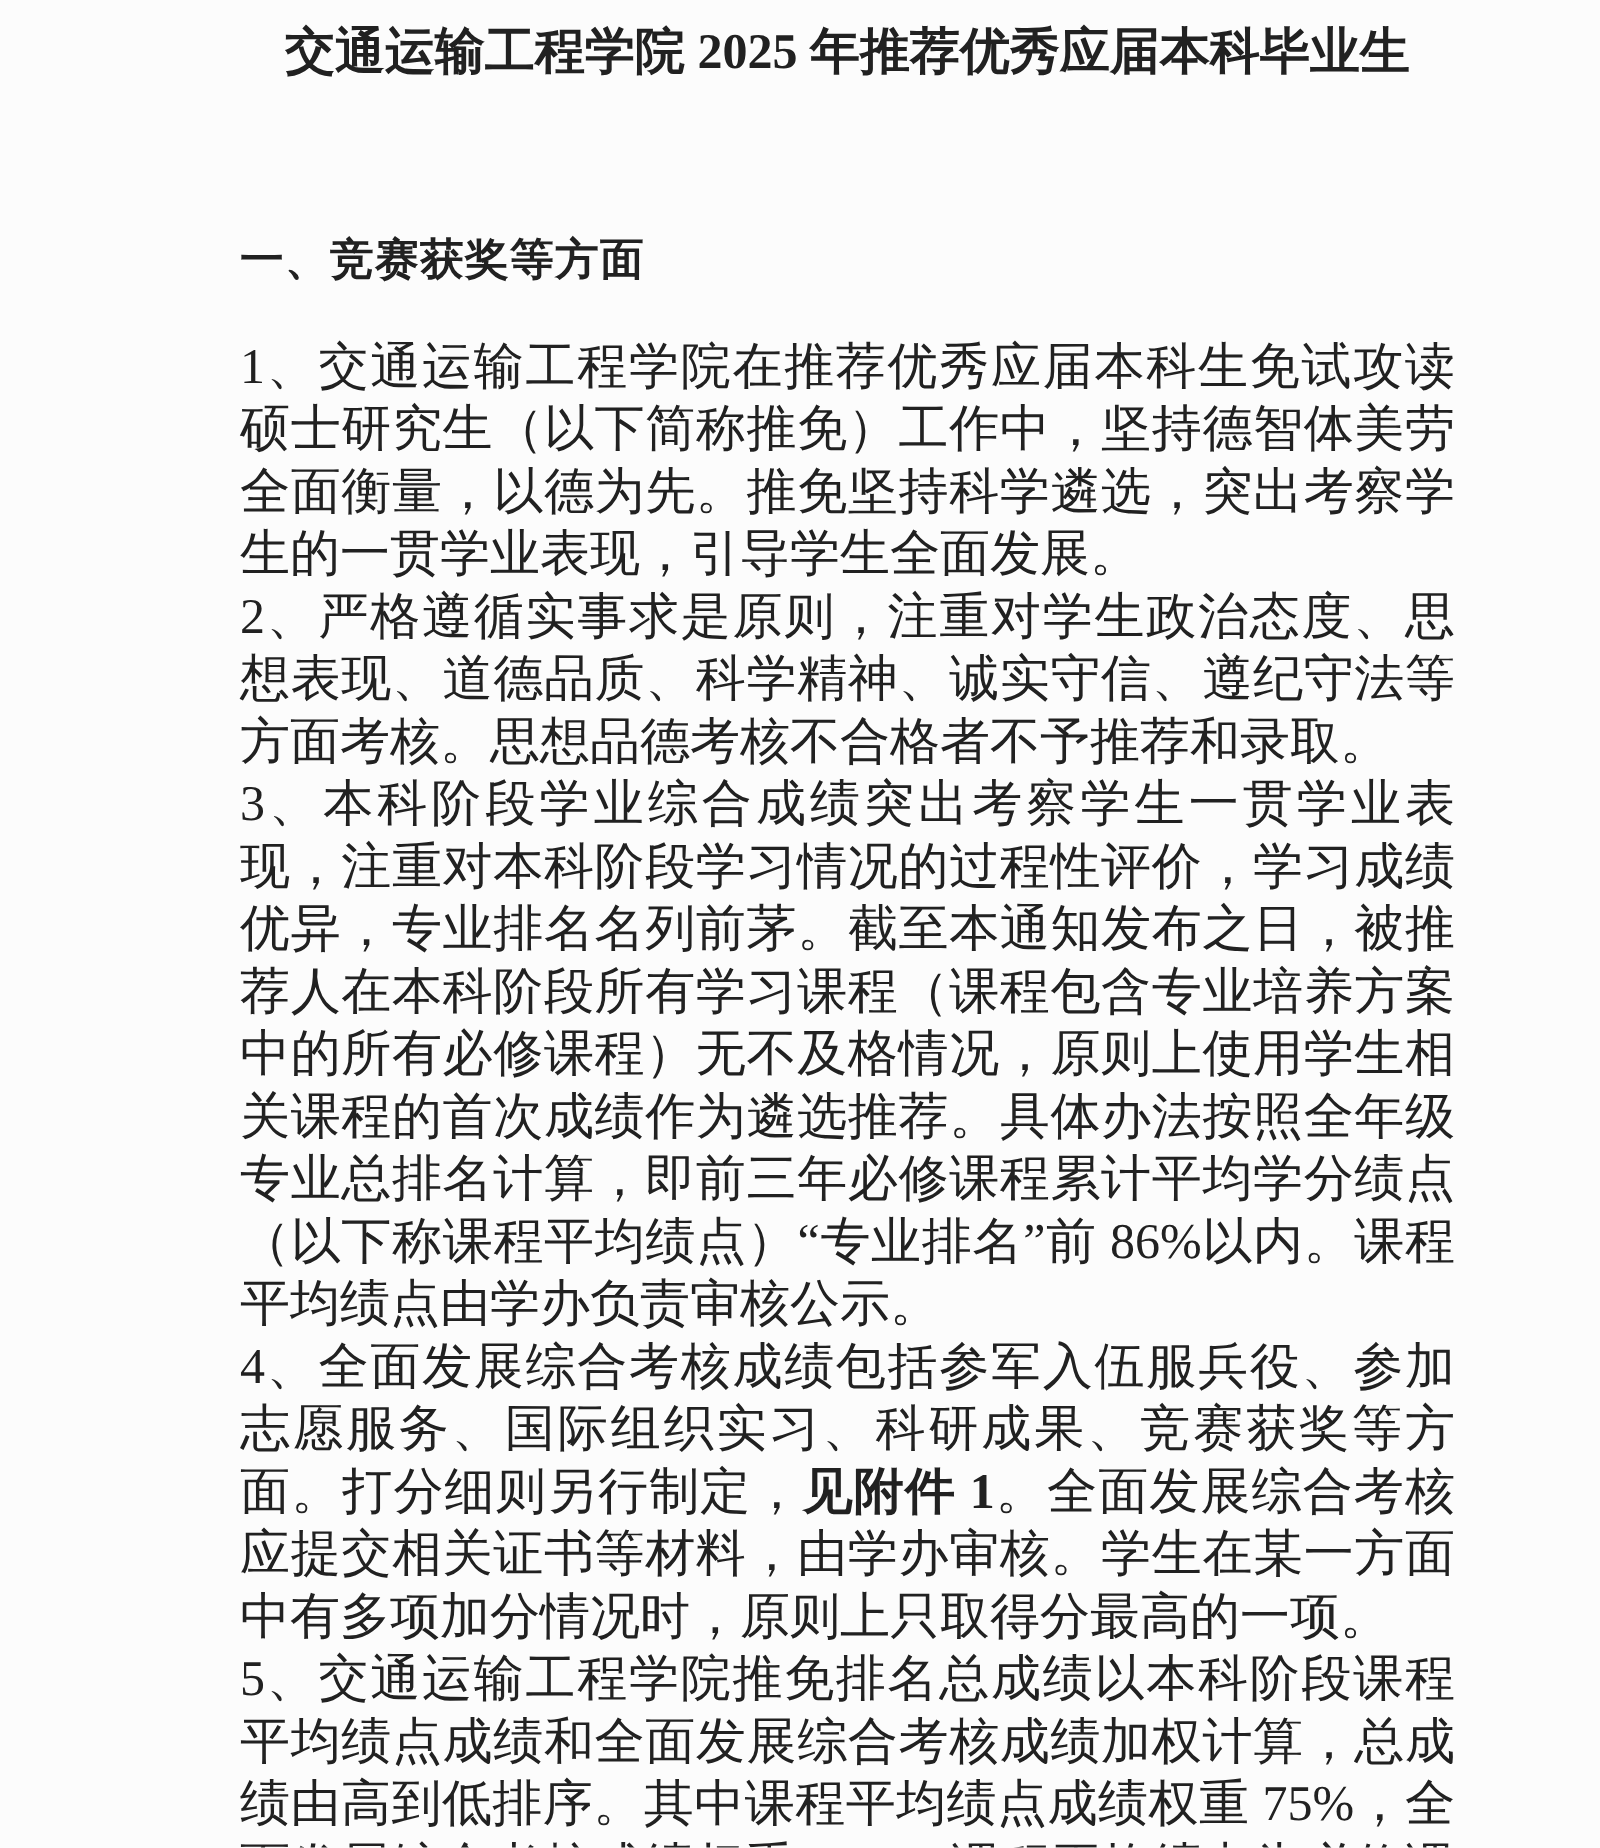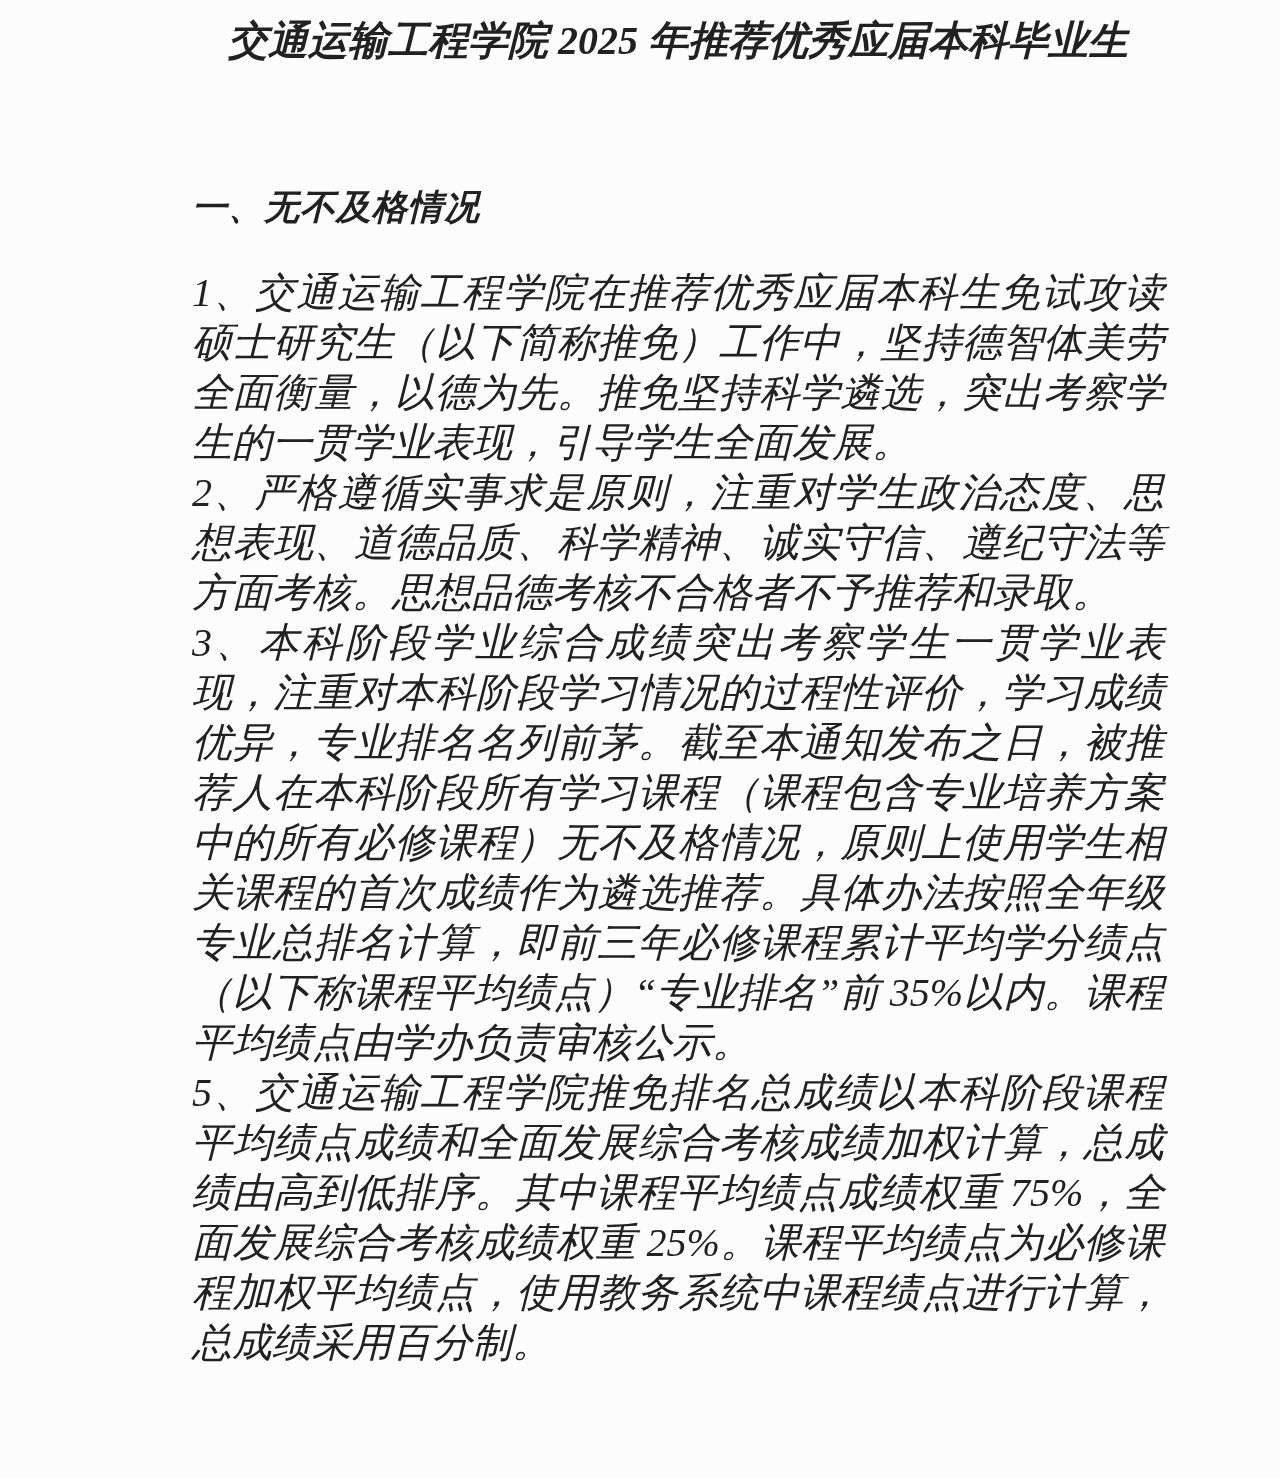--- a/index.html
+++ b/index.html
@@ -13,21 +13,20 @@
     background: var(--bg, #fcfcfc);
     color: var(--text, #212121);
     font-family: "Liberation Serif", "DejaVu Serif", serif;
     -webkit-font-smoothing: antialiased;
   }
   .page {
     box-sizing: border-box;
     width: 1280px;
     height: 1478px;
     padding: 8px 116px 0 192px;
-    font-style: italic;
   }
   .doc-title {
     text-align: center;
     font-weight: bold;
     font-size: 40px;
     line-height: 65px;
     margin: 0 0 112px 0;
   }
   .doc-title .title-line {
     display: block;
@@ -52,21 +51,22 @@
   }
 </style>
 </head>
 <body>
 
 <div class="page">
   <h1 class="doc-title">
     <span class="title-line">交通运输工程学院 2025 年推荐优秀应届本科毕业生</span>
   </h1>
 
-  <h2 class="section-heading">一、无不及格情况</h2>
+  <h2 class="section-heading">一、竞赛获奖等方面</h2>
 
   <div class="doc-body">
       <p class="para"><span>1、交通运输工程学院在推荐优秀应届本科生免试攻读硕士研究生（以下简称推免）工作中，坚持德智体美劳全面衡量，以德为先。推免坚持科学遴选，突出考察学生的一贯学业表现，引导学生全面发展。</span></p>
       <p class="para"><span>2、严格遵循实事求是原则，注重对学生政治态度、思想表现、道德品质、科学精神、诚实守信、遵纪守法等方面考核。思想品德考核不合格者不予推荐和录取。</span></p>
-      <p class="para"><span>3、本科阶段学业综合成绩突出考察学生一贯学业表现，注重对本科阶段学习情况的过程性评价，学习成绩优异，专业排名名列前茅。截至本通知发布之日，被推荐人在本科阶段所有学习课程（课程包含专业培养方案中的所有必修课程）无不及格情况，原则上使用学生相关课程的首次成绩作为遴选推荐。具体办法按照全年级专业总排名计算，即前三年必修课程累计平均学分绩点（以下称课程平均绩点）“专业排名”前 35%以内。课程平均绩点由学办负责审核公示。</span></p>
+      <p class="para"><span>3、本科阶段学业综合成绩突出考察学生一贯学业表现，注重对本科阶段学习情况的过程性评价，学习成绩优异，专业排名名列前茅。截至本通知发布之日，被推荐人在本科阶段所有学习课程（课程包含专业培养方案中的所有必修课程）无不及格情况，原则上使用学生相关课程的首次成绩作为遴选推荐。具体办法按照全年级专业总排名计算，即前三年必修课程累计平均学分绩点（以下称课程平均绩点）“专业排名”前 86%以内。课程平均绩点由学办负责审核公示。</span></p>
+      <p class="para"><span>4、全面发展综合考核成绩包括参军入伍服兵役、参加志愿服务、国际组织实习、科研成果、竞赛获奖等方面。打分细则另行制定，</span><strong>见附件 1</strong><span>。全面发展综合考核应提交相关证书等材料，由学办审核。学生在某一方面中有多项加分情况时，原则上只取得分最高的一项。</span></p>
       <p class="para"><span>5、交通运输工程学院推免排名总成绩以本科阶段课程平均绩点成绩和全面发展综合考核成绩加权计算，总成绩由高到低排序。其中课程平均绩点成绩权重 75%，全面发展综合考核成绩权重 25%。课程平均绩点为必修课程加权平均绩点，使用教务系统中课程绩点进行计算，总成绩采用百分制。</span></p>
     </div>
 </div>
 
 </body></html>

